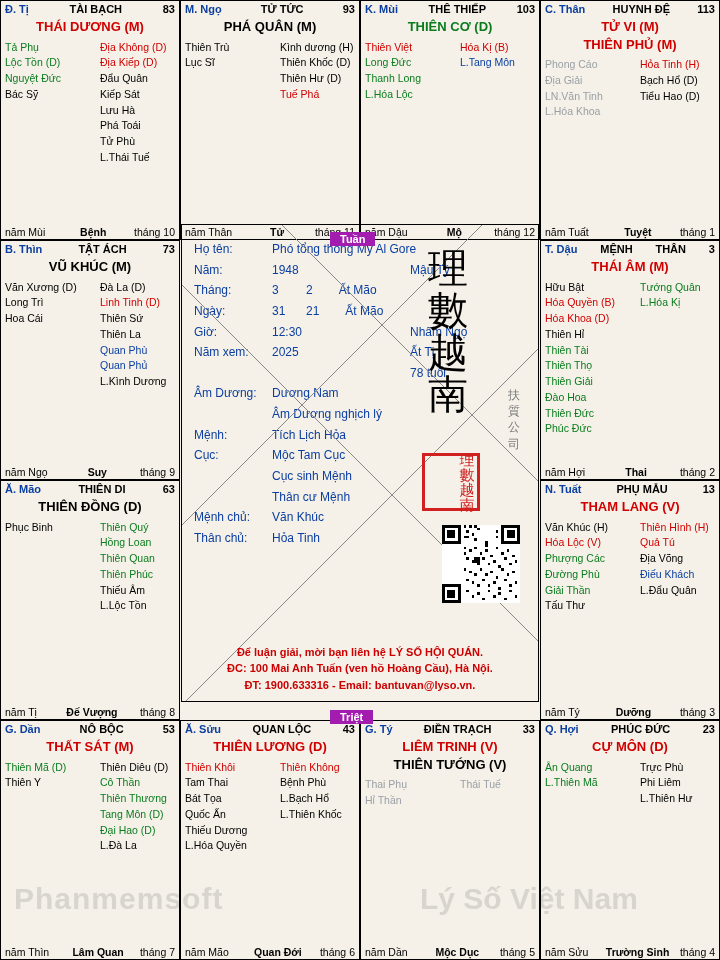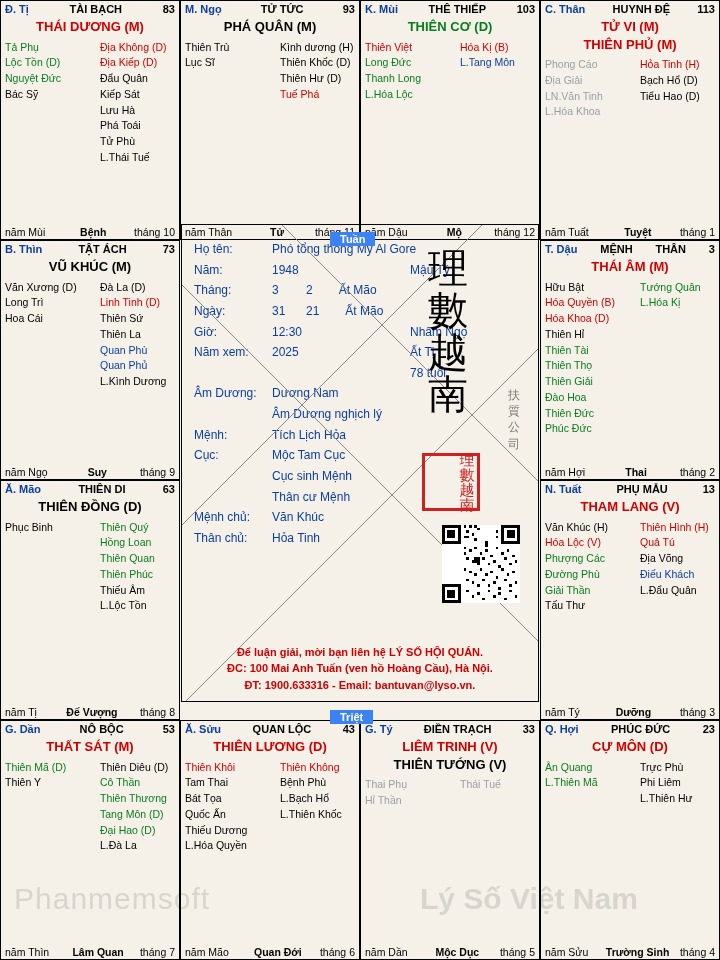--- a/index.html
+++ b/index.html
@@ -79,29 +79,29 @@
     font-size:15px; line-height:1.0;
     display:flex; align-items:center; justify-content:center;
     text-align:center;
     padding-left:32px;
   }
   .qr { position:absolute; right:18px; top:300px; width:78px; height:78px; }
   
   .diag { position:absolute; left:0; top:0; width:358px; height:478px; pointer-events:none; }
   
   .marker {
-    position:absolute; background:#3b82f6; color:#fff; font-size:11px; font-weight:bold;
+    position:absolute; background:#a21caf; color:#fff; font-size:11px; font-weight:bold;
     padding:1px 10px; z-index:5;
   }
   #tuan { left:330px; top:232px; }
   #triet { left:330px; top:710px; }
   
   .wm {
     position:absolute; bottom:44px; left:14px;
-    font-size:30px; color:rgba(150,150,150,0.30); font-weight:normal;
+    font-size:30px; color:rgba(150,150,150,0.30); font-weight:bold;
     letter-spacing:1px; white-space:nowrap;
   }
   .wm2 { position:absolute; bottom:44px; left:420px; font-size:30px; color:rgba(150,150,150,0.30); font-weight:bold; white-space:nowrap;}
 </style>
 </head>
 <body>
 
 <div class="wm">Phanmemsoft</div>
 <div class="wm2">Lý Số Việt Nam</div>
 

